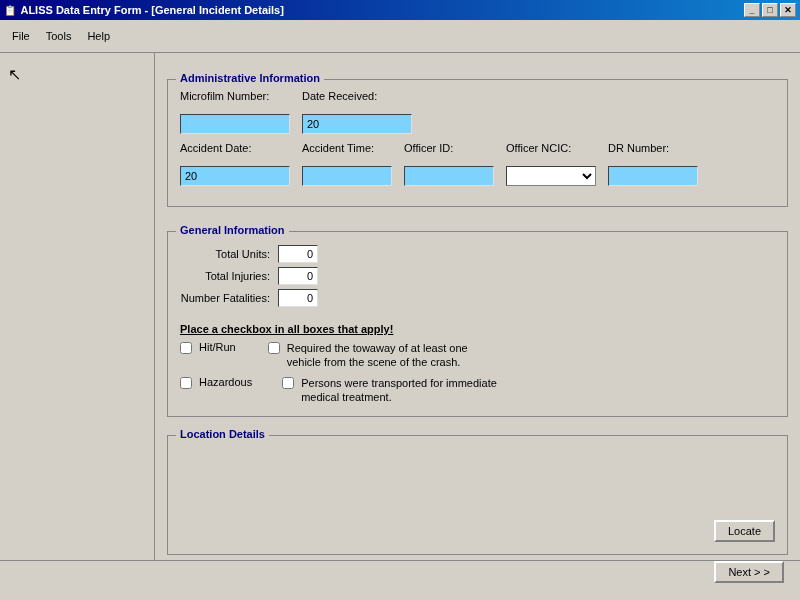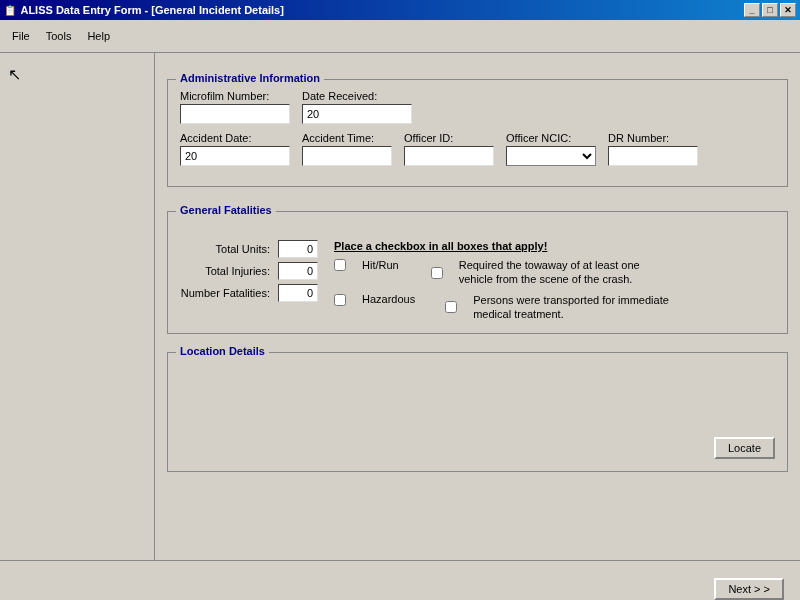--- a/index.html
+++ b/index.html
@@ -107,54 +107,55 @@
     
     .form-row {
       display: flex;
       gap: 12px;
       margin-bottom: 8px;
       align-items: flex-end;
     }
     .form-field {
       display: flex;
       flex-direction: column;
-      gap: 2px;
+      gap: 12px;
     }
     .field-label {
       font-size: 11px;
       color: #000;
     }
     .text-input {
       border: 1px solid #808080;
       border-top-color: #404040;
       border-left-color: #404040;
       border-bottom-color: #dfdfdf;
       border-right-color: #dfdfdf;
-      background: #ffffff;
+      background: #7dd3fc;
       height: 20px;
       padding: 2px 4px;
       font-size: 11px;
       font-family: 'MS Sans Serif', Arial, sans-serif;
     }
     .select-input {
       border: 1px solid #808080;
       border-top-color: #404040;
       border-left-color: #404040;
       background: white;
       height: 20px;
       padding: 0 2px;
       font-size: 11px;
       font-family: 'MS Sans Serif', Arial, sans-serif;
     }
 
     
     .gen-info-content {
       display: flex;
       gap: 16px;
-      margin-top: 18px;
+      margin-top: 3px;
+      flex-direction: column;
     }
     .gen-info-left {
       display: flex;
       flex-direction: column;
       gap: 4px;
     }
     .gen-info-row {
       display: flex;
       align-items: center;
       gap: 8px;
@@ -196,22 +197,22 @@
       flex-direction: column;
       gap: 6px;
     }
     .checkbox-row {
       display: flex;
       align-items: flex-start;
       gap: 6px;
     }
     .checkbox-group {
       display: flex;
-      align-items: center;
-      gap: 16px;
+      align-items: flex-start;
+      gap: 7px;
     }
     .checkbox-label {
       font-size: 11px;
       white-space: nowrap;
     }
     .description-text {
       font-size: 11px;
       max-width: 200px;
       line-height: 1.3;
     }
@@ -253,21 +254,21 @@
     
     .bottom-bar {
       position: absolute;
       bottom: 0;
       left: 0;
       right: 0;
       height: 40px;
       background: #d4d0c8;
       border-top: 1px solid #888;
       display: flex;
-      align-items: flex-end;
+      align-items: flex-start;
       justify-content: flex-end;
       padding: 0 16px;
     }
   </style>
 </head>
 <body>
 
 <div style="position:relative; width:800px; height:600px;">
 
   <div class="title-bar">
@@ -330,21 +331,21 @@
             </select>
           </div>
           <div class="form-field">
             <label class="field-label">DR Number:</label>
             <input class="text-input" style="width: 90px;" type="text" value="">
           </div>
         </div>
       </div>
 
       <div class="group-box" style="margin-top:14px;">
-        <span class="group-box-title">General Fatalities</span>
+        <span class="group-box-title">General Information</span>
 
         <div class="gen-info-content">
 
           <div class="gen-info-left">
             <div class="gen-info-row">
               <span class="gen-info-label">Total Units:</span>
               <input class="small-input" type="text" value="0" style="">
             </div>
             <div class="gen-info-row">
               <span class="gen-info-label">Total Injuries:</span>

